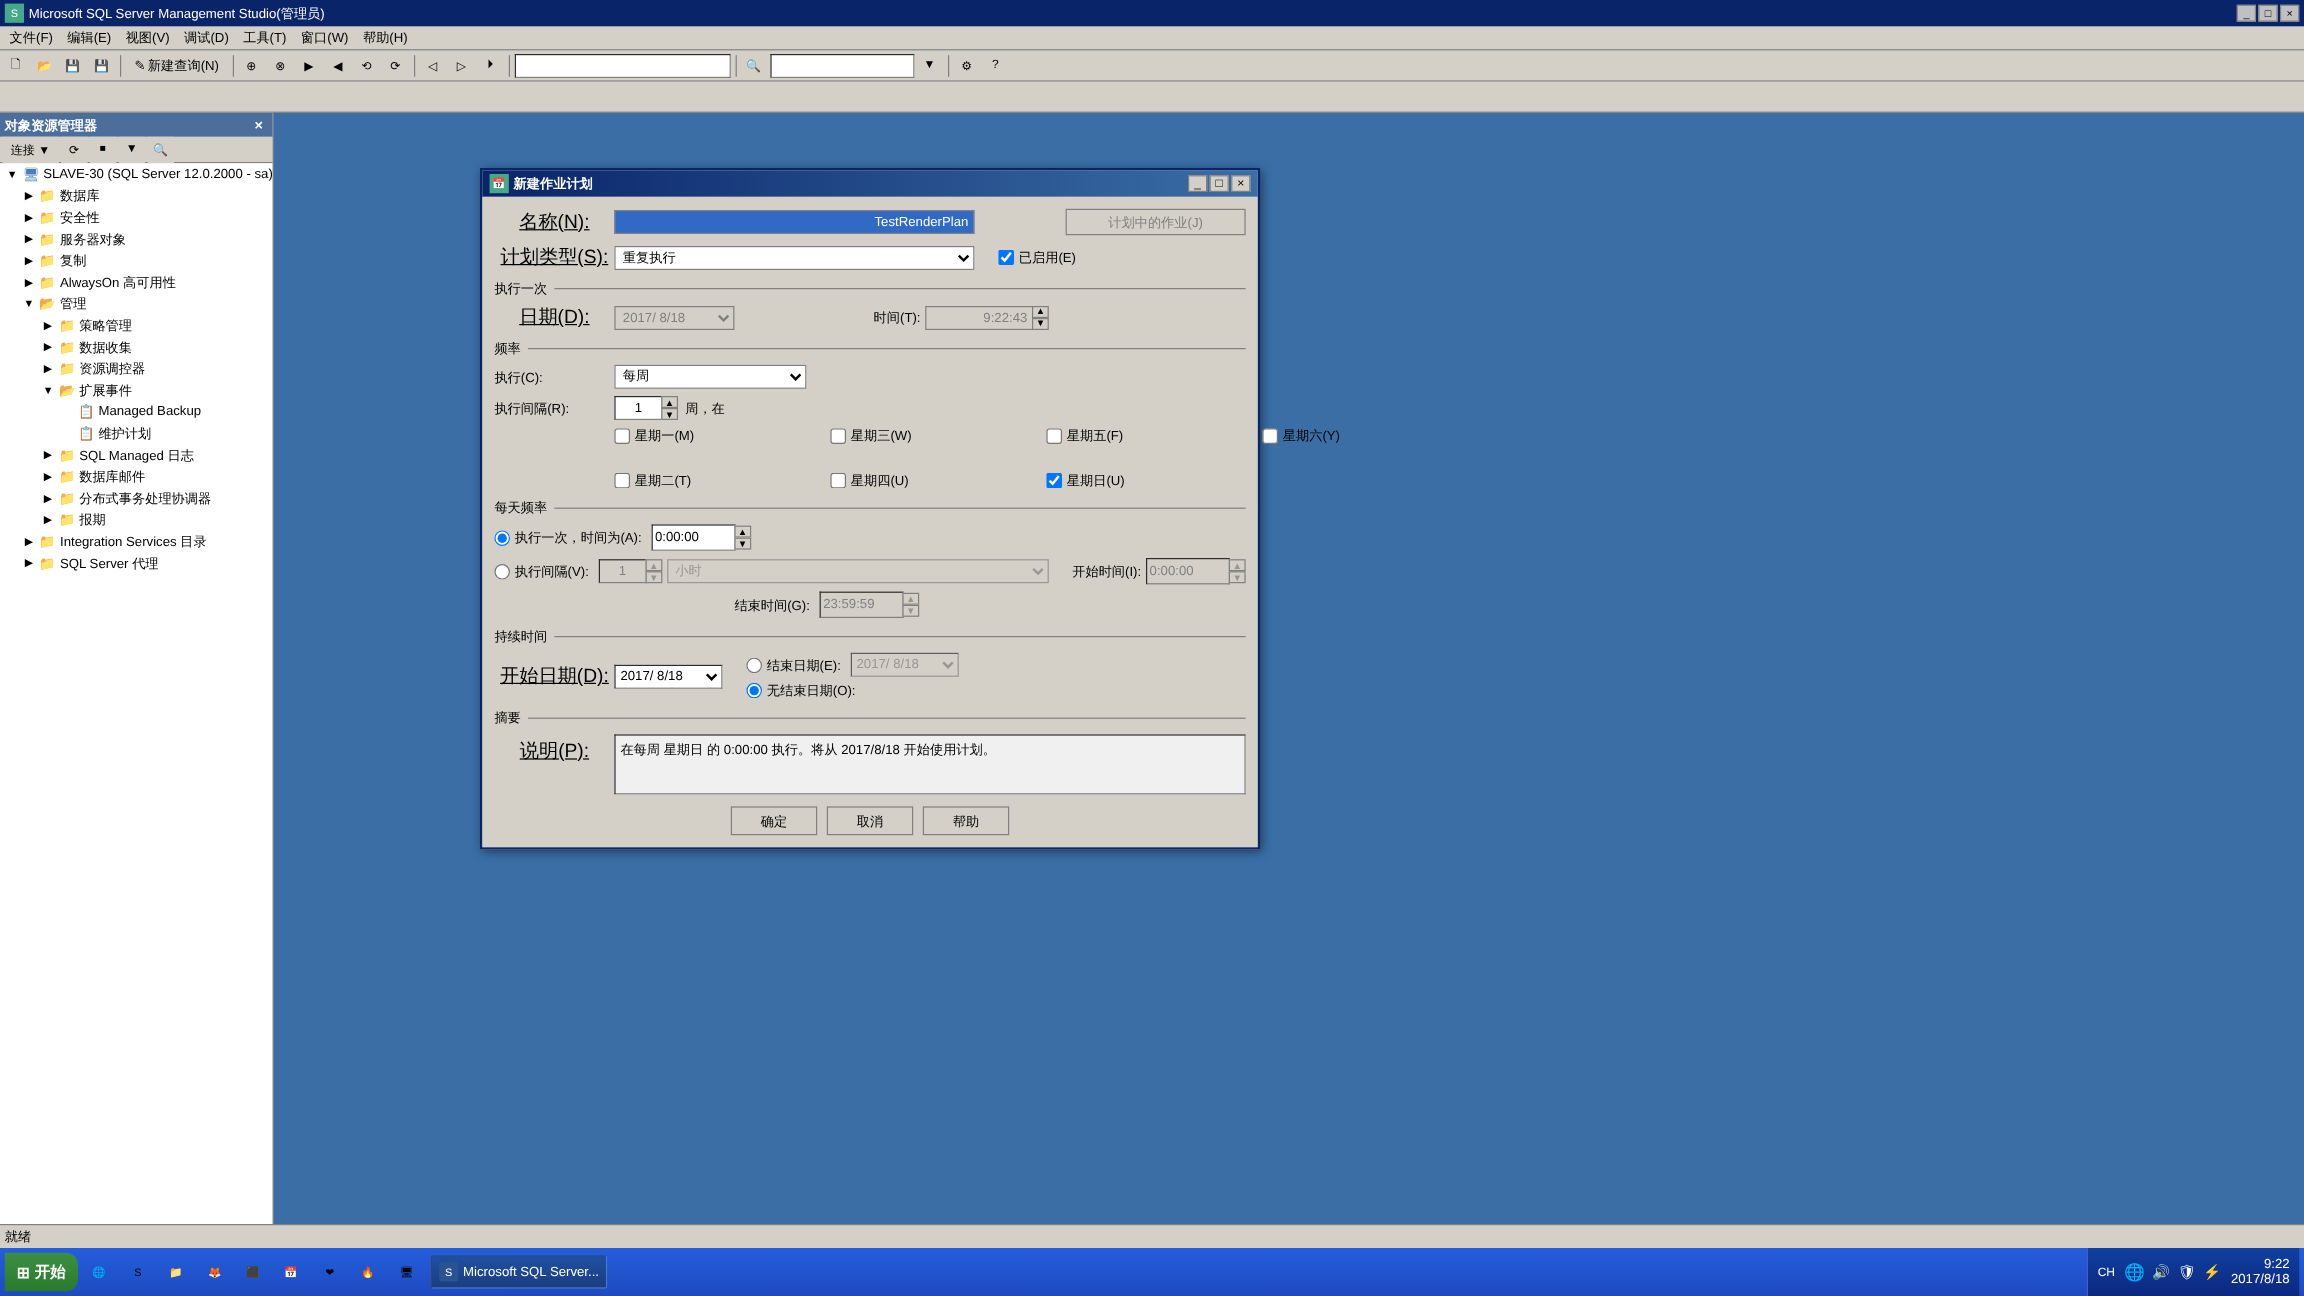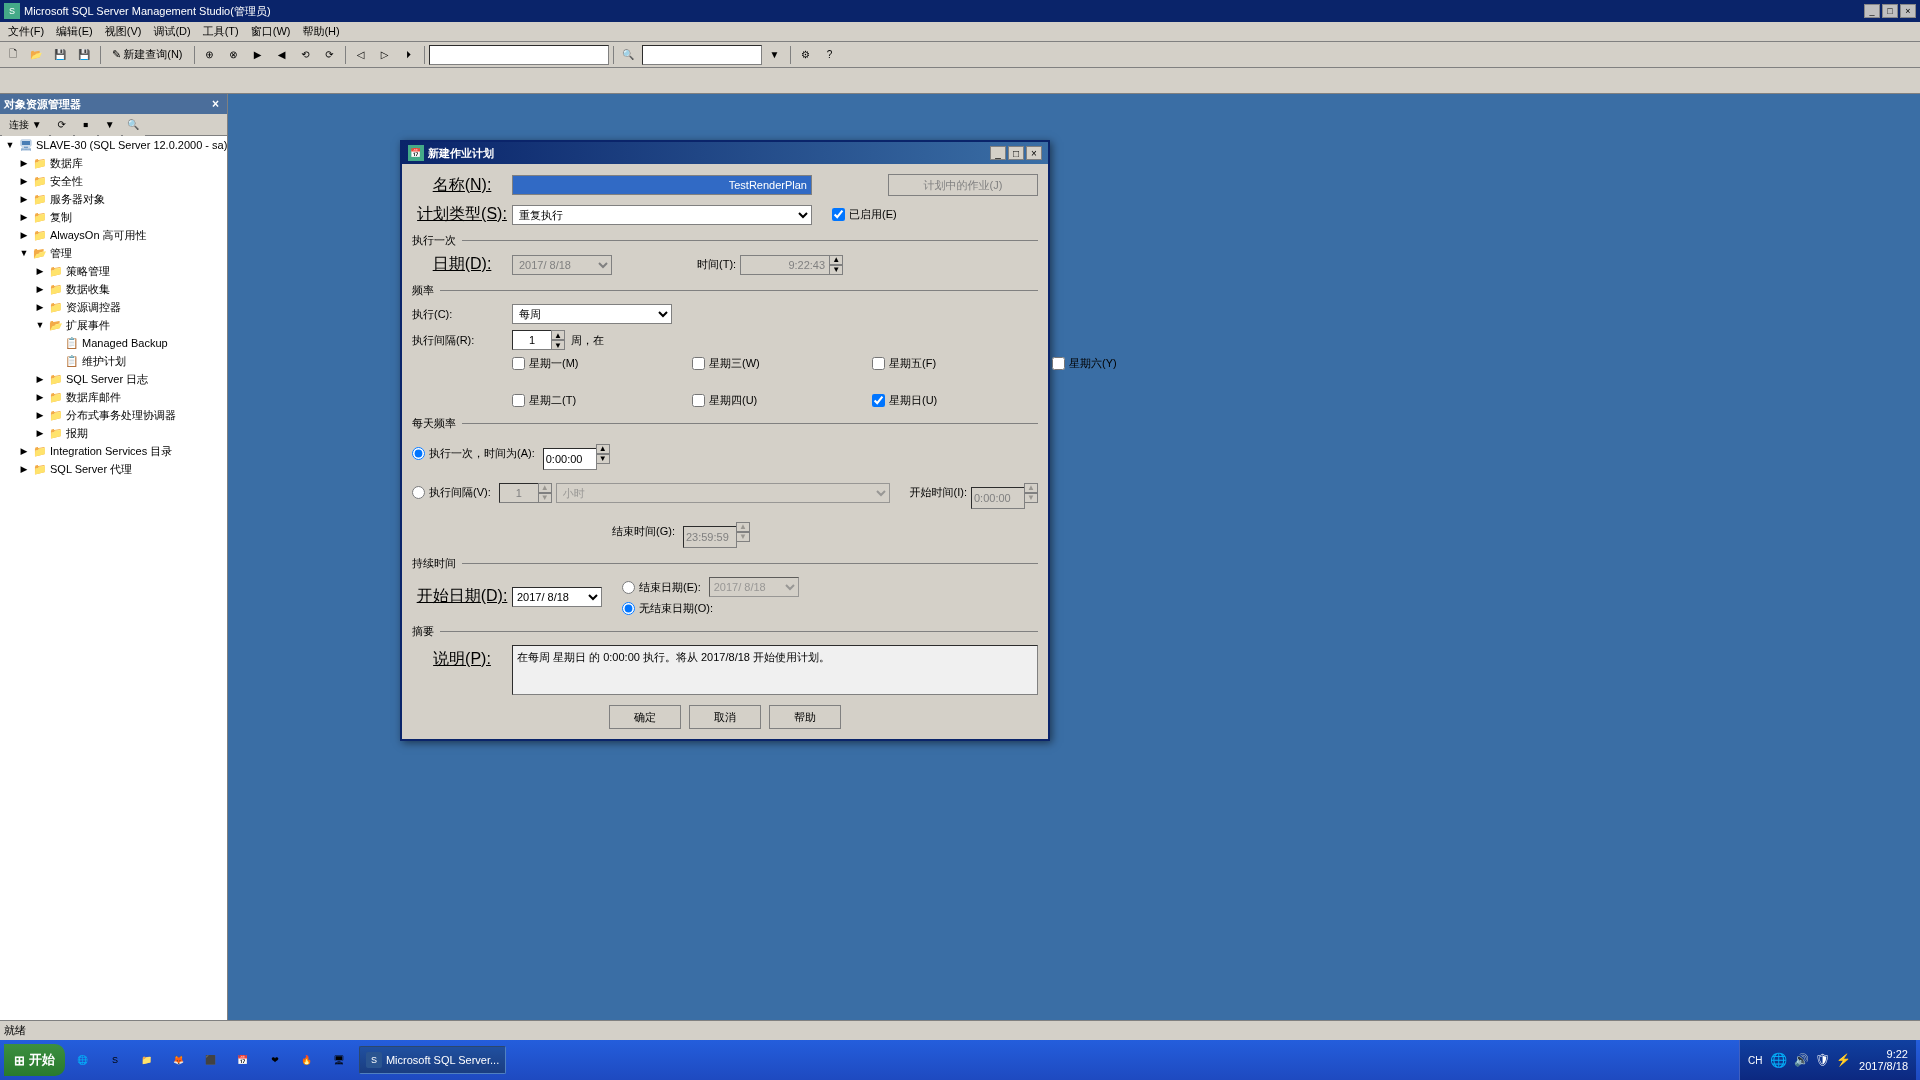--- a/index.html
+++ b/index.html
@@ -471,26 +471,25 @@
       padding: 0;
     }
     .spin-group {
       display: inline-flex;
       flex-direction: column;
       margin-left: -1px;
     }
 
     .time-input {
       height: 20px;
-      width: 54px;
+      width: 70px;
       border: 1px inset #808080;
       background: white;
       font-size: 11px;
       padding: 10px 2px;
-      margin-top: 11px;
     }
     .time-input-disabled {
       background: #d4d0c8;
       color: #808080;
     }
 
     .interval-input {
       height: 20px;
       width: 40px;
       border: 1px inset #808080;
@@ -683,21 +682,21 @@
 
       <div class="tree-item indent3">
         <span class="tree-expander">&nbsp;</span>
         <span class="tree-icon">📋</span>
         <span class="tree-label">维护计划</span>
       </div>
 
       <div class="tree-item indent2">
         <span class="tree-expander">▶</span>
         <span class="tree-icon folder-icon">📁</span>
-        <span class="tree-label">SQL Server 日志</span>
+        <span class="tree-label">SQL Managed 日志</span>
       </div>
 
       <div class="tree-item indent2">
         <span class="tree-expander">▶</span>
         <span class="tree-icon folder-icon">📁</span>
         <span class="tree-label">数据库邮件</span>
       </div>
 
       <div class="tree-item indent2">
         <span class="tree-expander">▶</span>
@@ -769,21 +768,21 @@
       <div class="section-label">
         <span>执行一次</span>
         <div class="section-line"></div>
       </div>
 
       <div class="form-row">
         <span class="form-label">日期(D):</span>
         <select class="form-select" style="width:100px; flex:none; background:#d4d0c8; color:#808080;">
           <option>2017/ 8/18</option>
         </select>
-        <span style="margin-left:85px; font-size:11px;">时间(T):</span>
+        <span style="margin-left:116px; font-size:11px;">时间(T):</span>
         <input class="form-input" type="text" style="width: 90px; flex: 0 0 auto; margin-left: 4px; background: rgb(212, 208, 200); color: rgb(128, 128, 128);" value="9:22:43">
         <div class="spin-group">
           <button class="spin-btn">▲</button>
           <button class="spin-btn">▼</button>
         </div>
       </div>
 
       <div class="section-label">
         <span>频率</span>
         <div class="section-line"></div>

